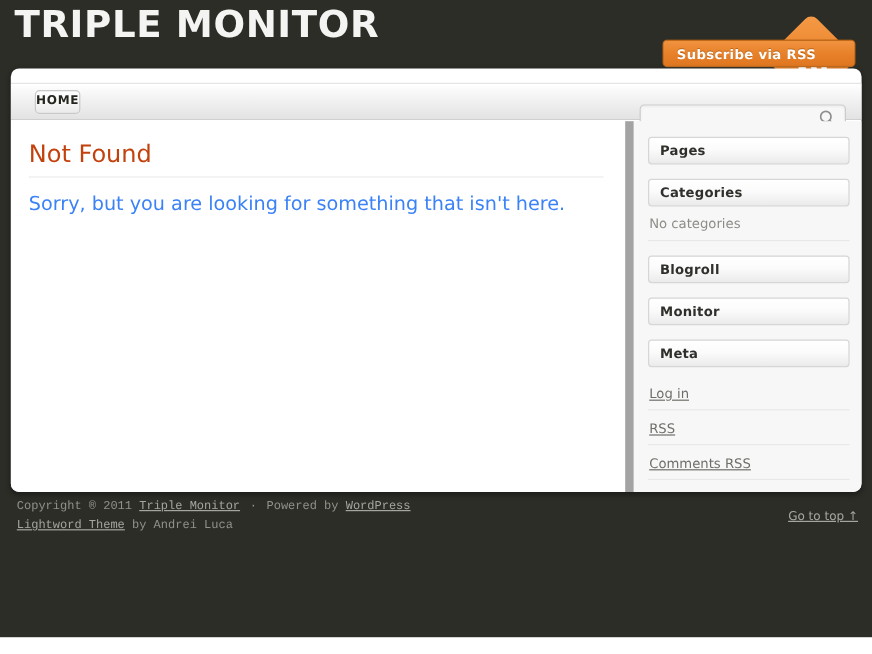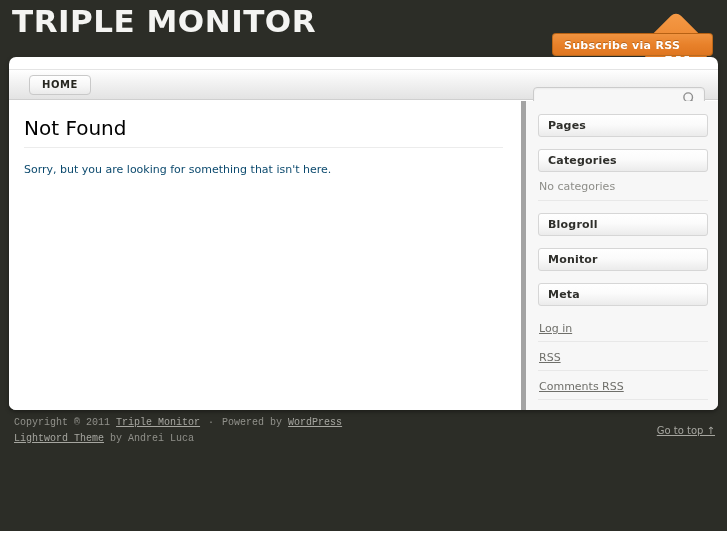--- a/index.html
+++ b/index.html
@@ -131,21 +131,21 @@
     background: linear-gradient(to bottom, #ffffff 0%, #f3f3f3 40%, #e3e3e3 100%);
     border-top: 1px solid #e4e4e4;
     border-bottom: 1px solid #cfcfcf;
     box-sizing: border-box;
   }
   .nav-item {
     position: absolute;
     left: 20px;
     top: 5px;
     height: 20px;
-    padding: 0 12px;
+    padding: 0 0;
     box-sizing: border-box;
     border: 1px solid #c9c9c9;
     border-radius: 4px;
     background: linear-gradient(to bottom, #ffffff 0%, #f6f6f6 55%, #eaeaea 100%);
     color: #262620;
     font-size: 10px;
     font-weight: bold;
     line-height: 18px;
     letter-spacing: 0.6px;
     cursor: pointer;
@@ -198,46 +198,46 @@
     width: 512px;
     height: 309px;
     background: #ffffff;
     box-sizing: border-box;
     padding: 14px 18px 0 15px;
   }
   .page-title {
     margin: 0;
     font-size: 20px;
     font-weight: normal;
-    color: #000000;
+    color: #c2410c;
     line-height: 26px;
     font-family: "DejaVu Sans", "Liberation Sans", sans-serif;
   }
   .title-rule {
     margin: 6px 0 0 0;
     height: 1px;
     background: #ececec;
     width: 100%;
   }
   .not-found-text {
     margin: 13px 0 0 0;
-    font-size: 11px;
-    color: #0c4a6e;
+    font-size: 16px;
+    color: #3b82f6;
     line-height: 18px;
   }
 
   
   .sidebar {
     position: absolute;
     left: 512px;
     top: 44px;
     width: 197px;
     height: 309px;
     background: #f7f7f7;
-    border-left: 5px solid #a3a3a3;
+    border-left: 7px solid #a3a3a3;
     box-sizing: border-box;
     padding: 13px 10px 0 12px;
   }
   .widget { margin-bottom: 12px; }
   .widget-title {
     height: 23px;
     box-sizing: border-box;
     border: 1px solid #d6d6d6;
     border-radius: 3px;
     background: linear-gradient(to bottom, #ffffff 0%, #fbfbfb 45%, #ebebeb 100%);

